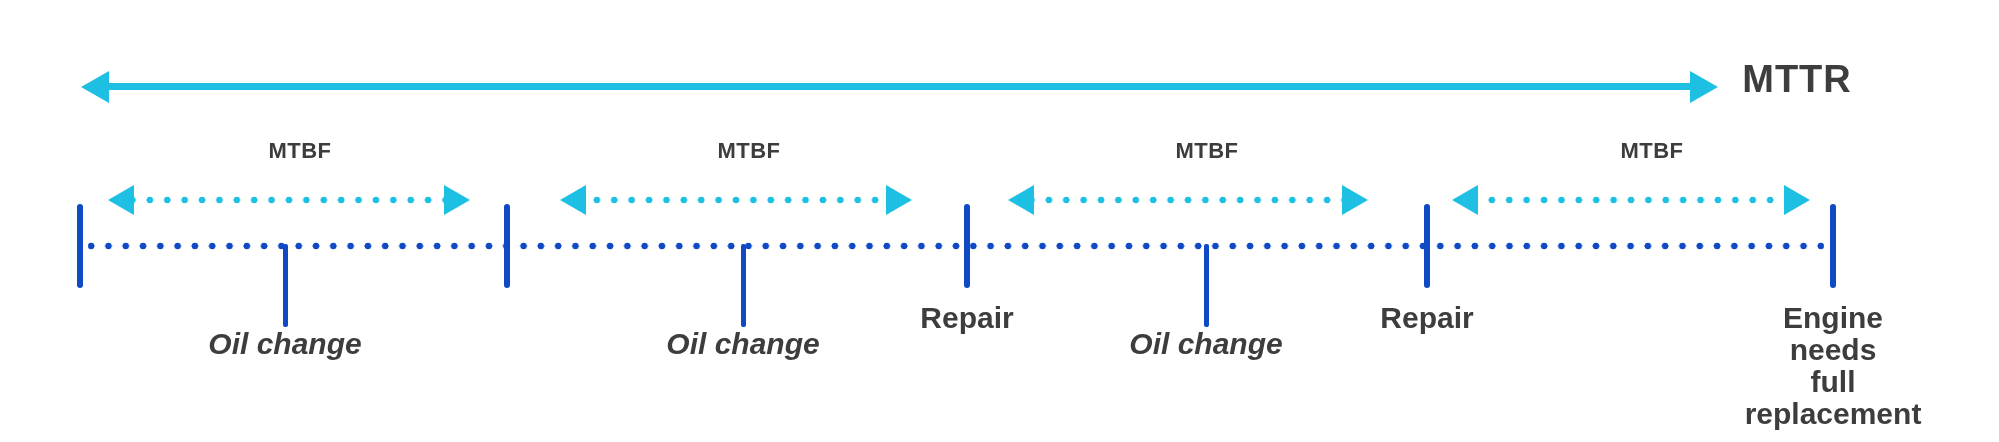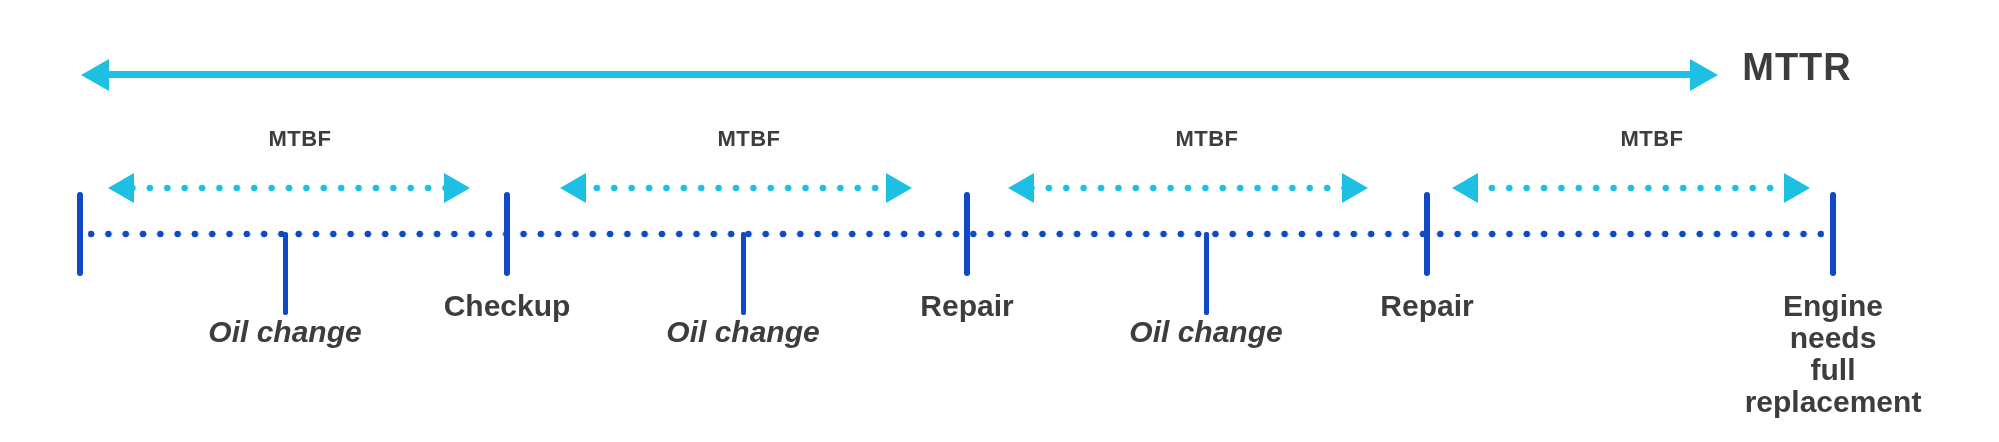--- a/index.html
+++ b/index.html
@@ -8,21 +8,21 @@
     background: #ffffff;
     font-family: "Liberation Sans", sans-serif;
   }
   #canvas {
     position: relative;
     width: 1999px;
     height: 442px;
     background: #ffffff;
     overflow: hidden;
   }
-  .abs { position: absolute; }
+  .abs { position: absolute; margin-top: 12px; }
 
   
   .mttr-line {
     left: 104px; top: 71px;
     width: 1590px; height: 7px;
     background: var(--cyan);
     border-radius: 3px;
   }
   .mttr-head-left {
     left: 81px; top: 59px;
@@ -141,20 +141,19 @@
     <div class="abs mtbf-label" style="left: 1652px;">MTBF</div>
     <div class="abs tick-major" style="left: 77px;"></div>
     <div class="abs tick-major" style="left: 504px;"></div>
     <div class="abs tick-major" style="left: 964px;"></div>
     <div class="abs tick-major" style="left: 1424px;"></div>
     <div class="abs tick-major" style="left: 1830px;"></div>
     <div class="abs tick-minor" style="left: 283px;"></div>
     <div class="abs tick-minor" style="left: 741px;"></div>
     <div class="abs tick-minor" style="left: 1204px;"></div>
     <div class="abs event-label minor" style="left: 285px;">Oil change</div>
-    <div class="abs event-label major" style="left: 507px;">Checkup</div>
     <div class="abs event-label minor" style="left: 743px;">Oil change</div>
     <div class="abs event-label major" style="left: 967px;">Repair</div>
     <div class="abs event-label minor" style="left: 1206px;">Oil change</div>
     <div class="abs event-label major" style="left: 1427px;">Repair</div>
     <div class="abs event-label major" style="left: 1833px;">Engine needs
 full replacement</div>
   </div>
 
 </body></html>

